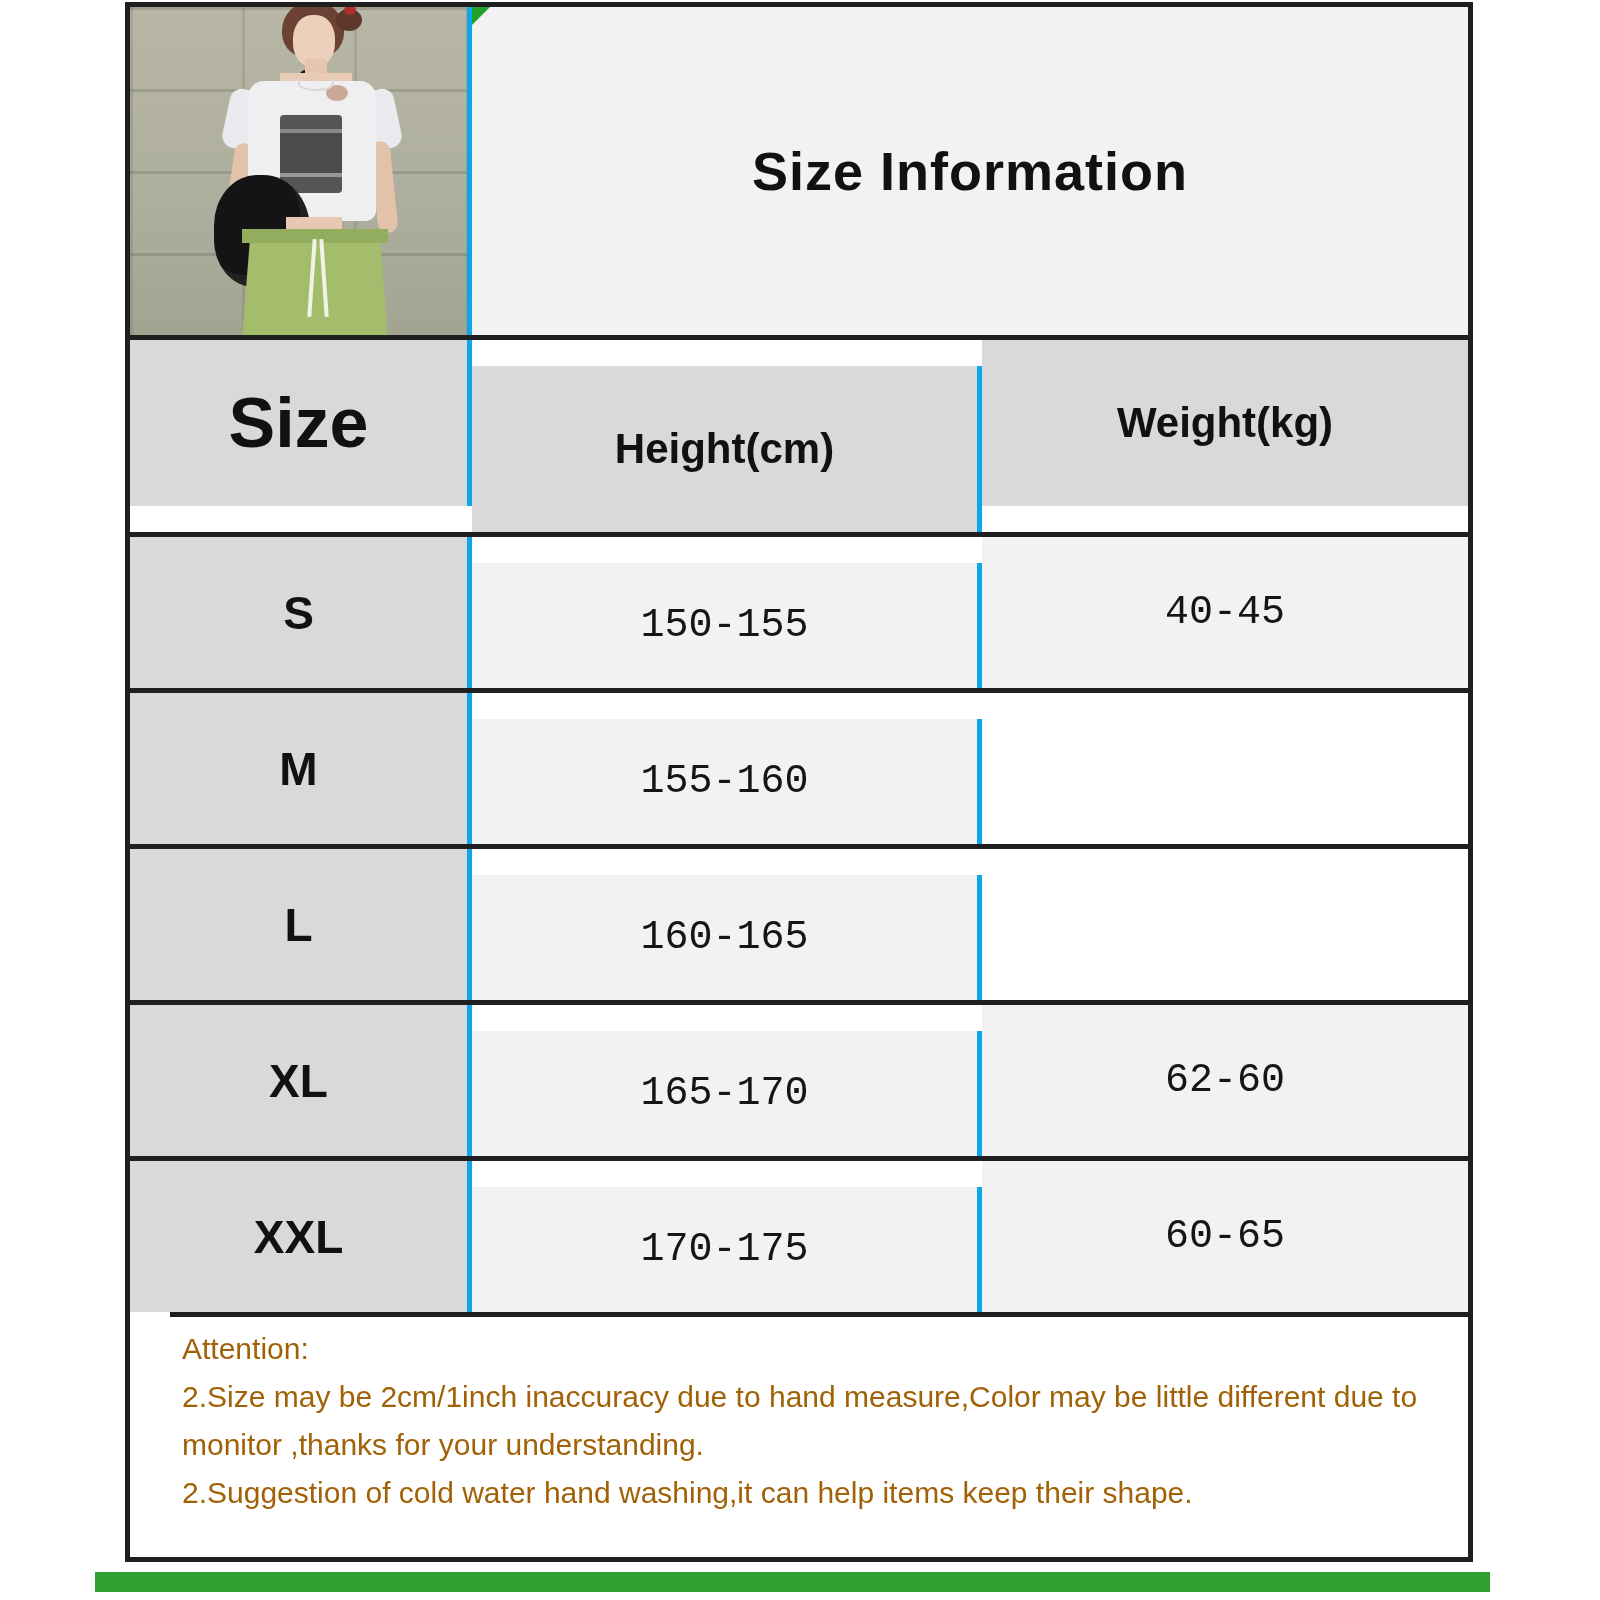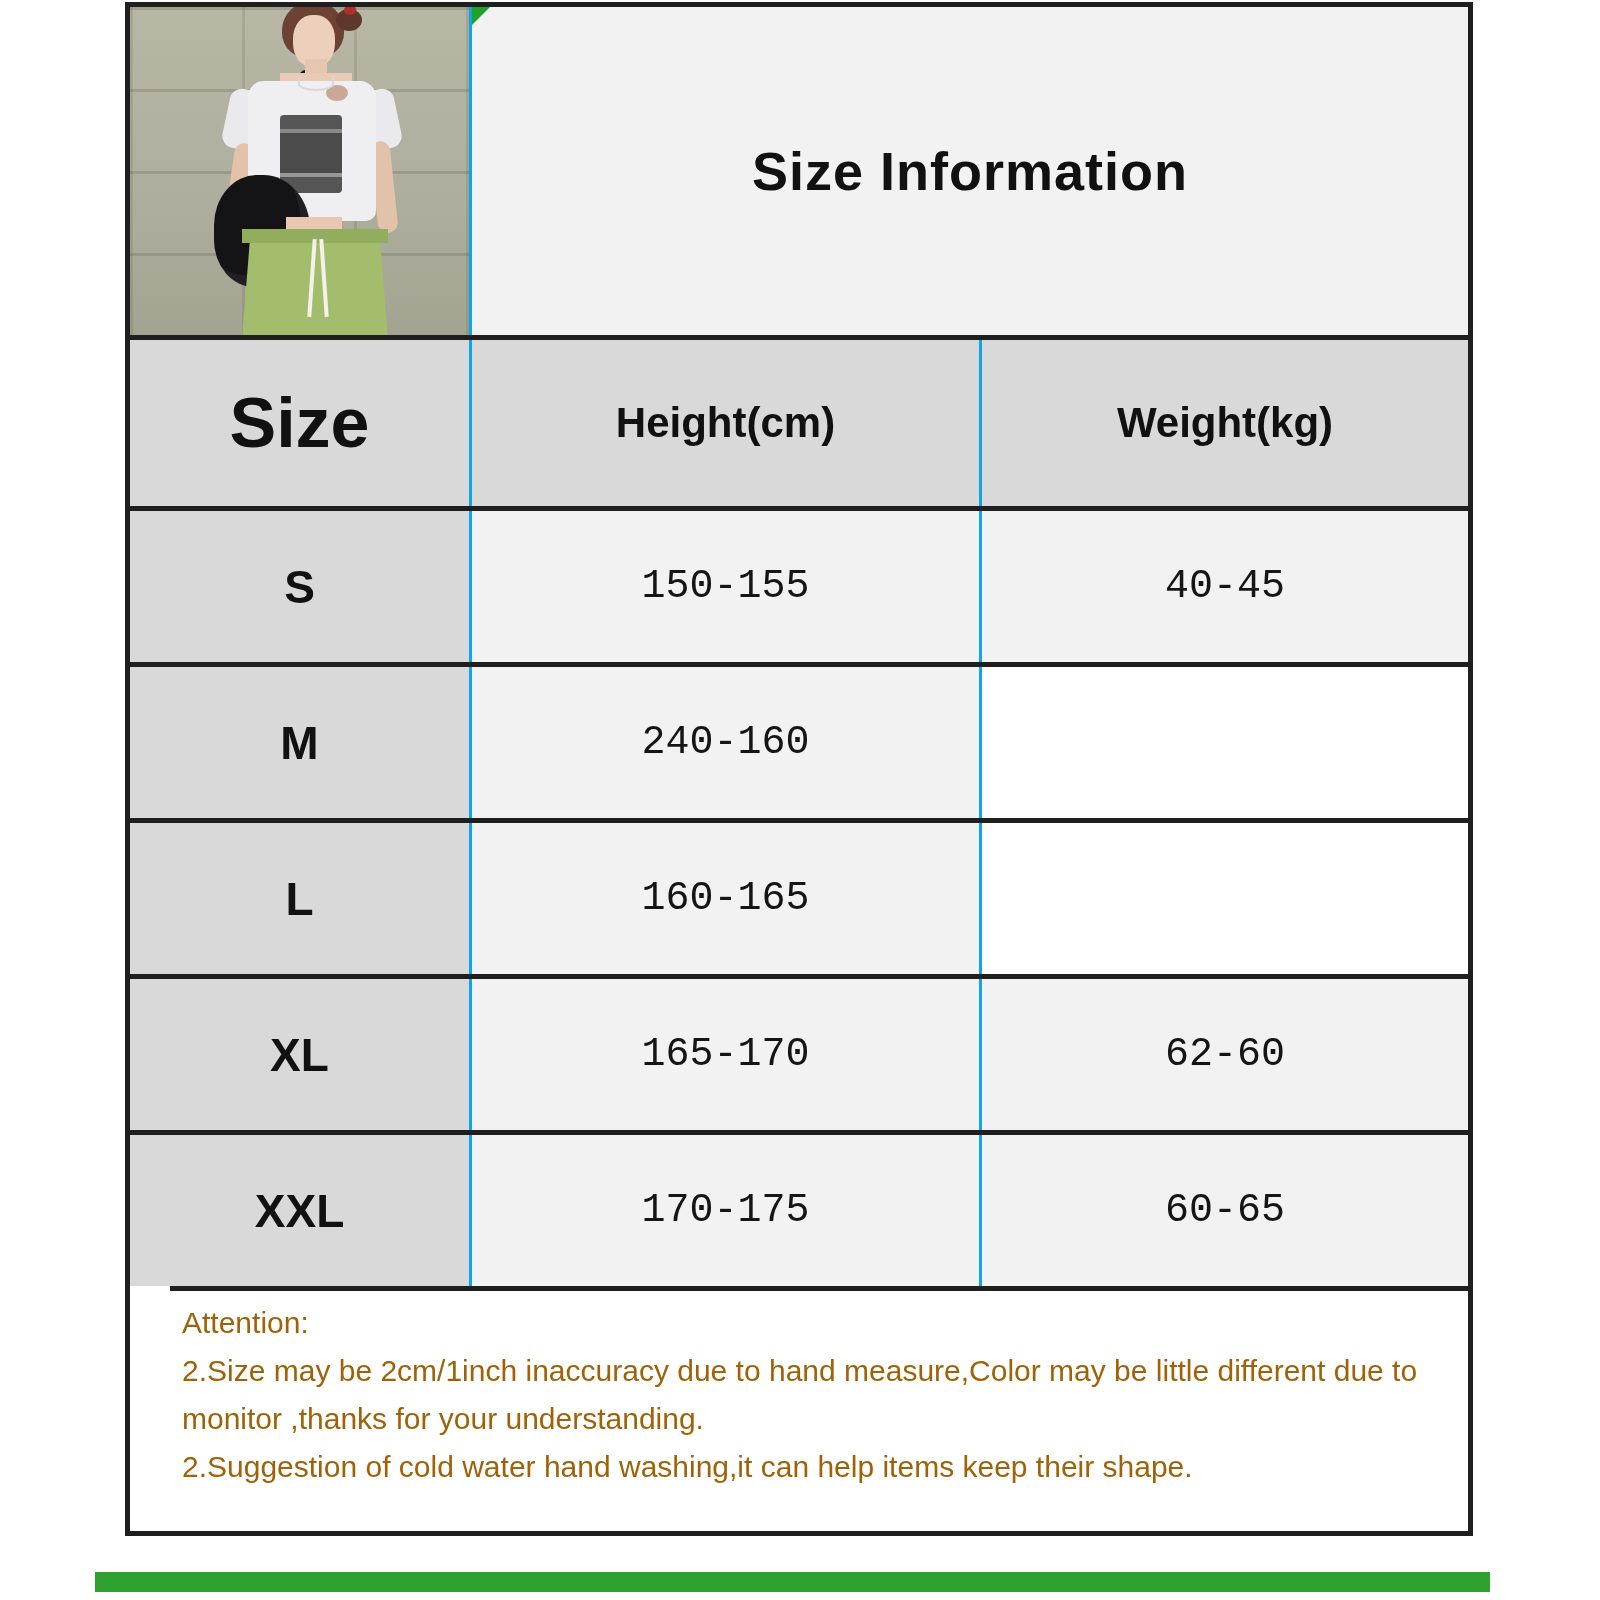--- a/index.html
+++ b/index.html
@@ -6,29 +6,29 @@
   html,body { width:1600px; height:1600px; background:#ffffff; overflow:hidden;
               font-family:"Liberation Sans", sans-serif; color:#111; }
   .sheet { position:relative; width:1600px; height:1600px; background:#ffffff;padding-left:31px; }
 
   
   .grid { position:absolute; left:125px; top:2px; width:1348px;
           border:5px solid #1f1f1f; background:#ffffff; }
   .row { display:flex; width:100%; }
   .bt { border-top:5px solid #1f1f1f; }
   .cell { position:relative; display:flex; align-items:center; justify-content:center; }
-  .br { border-right:3px solid #0ea5e9;justify-content:center; }
+  .br { border-right:5px solid #0ea5e9;justify-content:center; }
 
   .photo-cell  { width:342px; height:328px; overflow:hidden; background:#b3b2a2; }
   .title-cell  { flex:1; height:328px; background:#f2f2f2; }
   .title-text  { font-size:54px; font-weight:bold; letter-spacing:1px; }
 
   .hdr { height:166px; background:#d9d9d9; }
   .c-size   { width:342px; }
-  .c-height { width:510px; }
+  .c-height { width:510px;margin-top:26px; }
   .c-weight { flex:1; }
   .hdr-size-label { font-size:70px; font-weight:bold; }
   .hdr-label { font-size:42px; font-weight:bold; }
 
   .drow { height:156px; }
   .size-letter { background:#d9d9d9; font-size:46px; font-weight:bold; }
   .val { background:#f2f2f2; font-size:40px; font-weight:400; color:#151515;font-family:Liberation Mono, monospace; }
 
   
   .corner-tri { position:absolute; top:0; left:0; width:0; height:0;
@@ -127,21 +127,21 @@
     </div>
 
     <div class="row bt drow">
       <div class="cell br c-size size-letter">S</div>
       <div class="cell br c-height val">150-155</div>
       <div class="cell c-weight val">40-45</div>
     </div>
 
     <div class="row bt drow">
       <div class="cell br c-size size-letter">M</div>
-      <div class="cell br c-height val">240-160</div>
+      <div class="cell br c-height val">155-160</div>
     </div>
 
     <div class="row bt drow">
       <div class="cell br c-size size-letter">L</div>
       <div class="cell br c-height val">160-165</div>
     </div>
 
     <div class="row bt drow">
       <div class="cell br c-size size-letter">XL</div>
       <div class="cell br c-height val">165-170</div>

